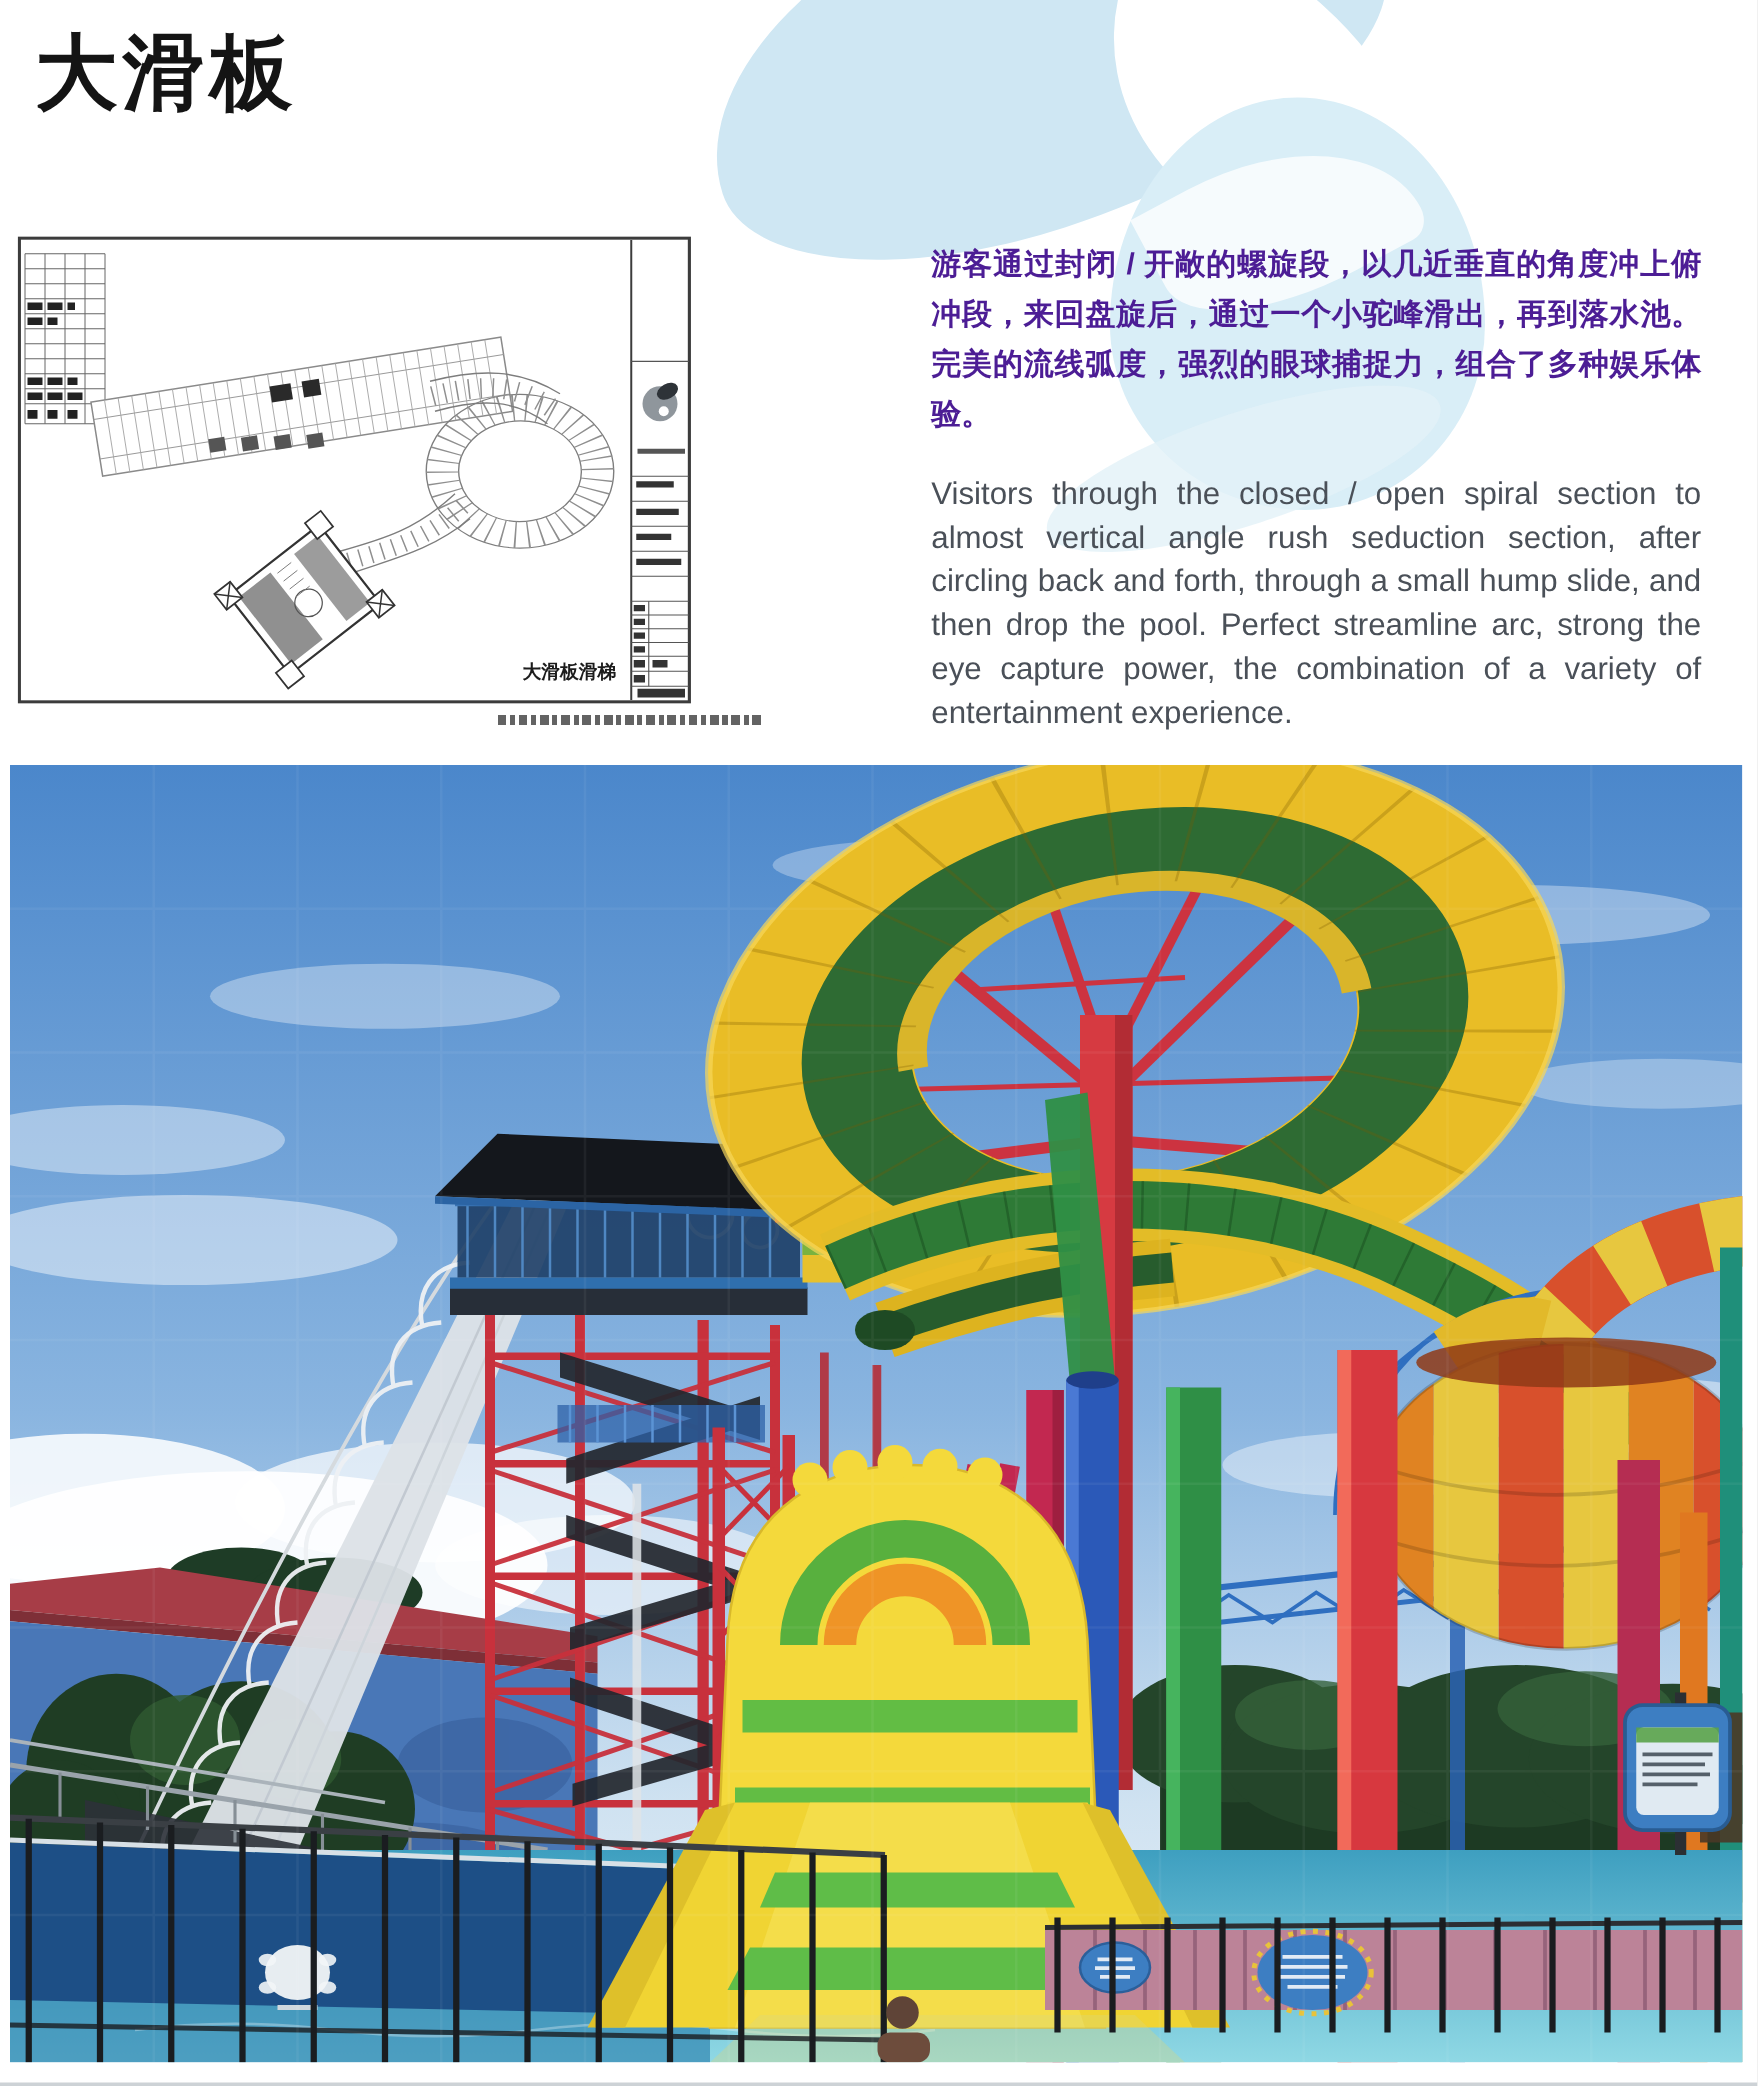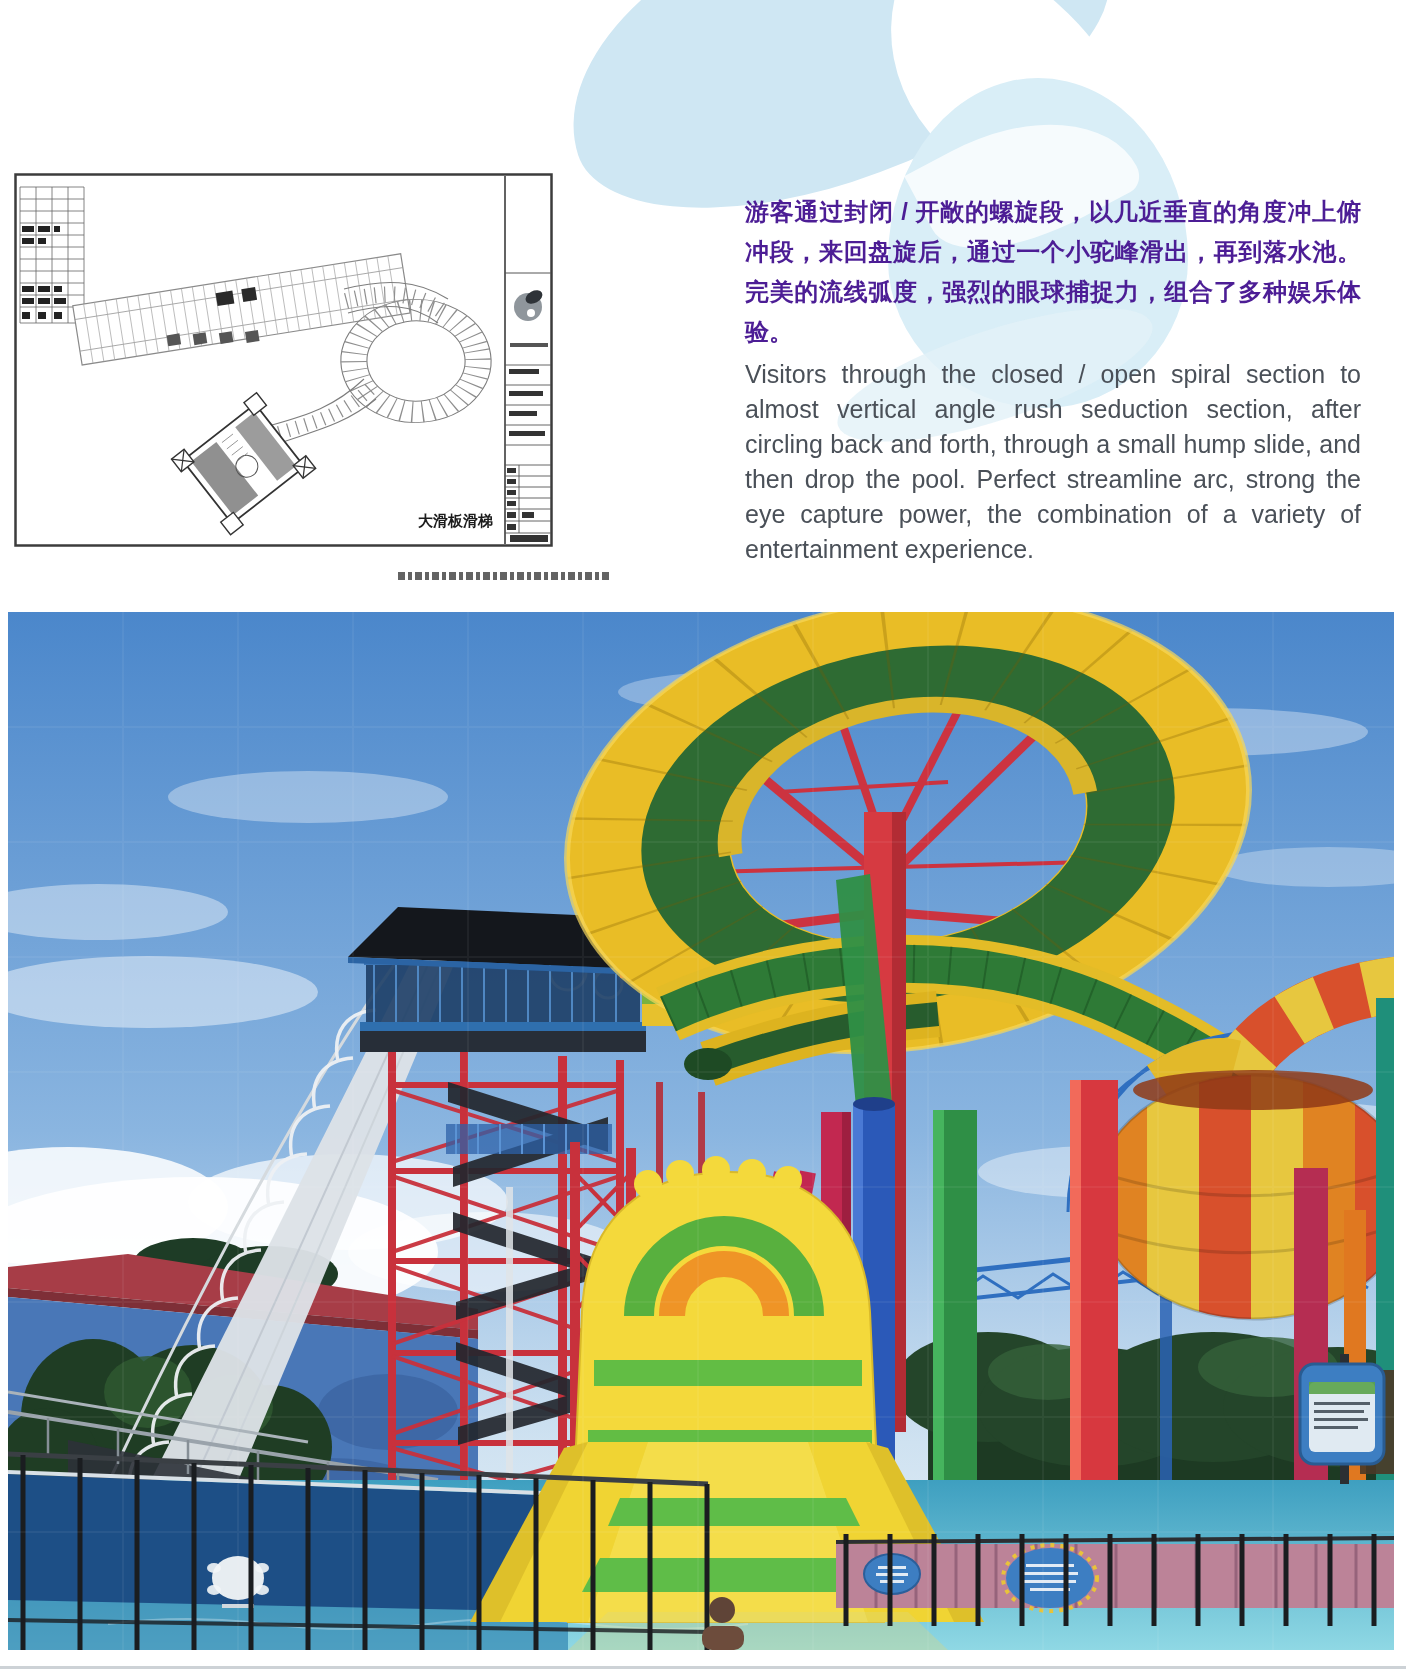--- a/index.html
+++ b/index.html
@@ -16,45 +16,46 @@
   .wm-egg-swirl{position:absolute;left:920px;top:120px;width:210px;height:120px;background:#ffffff;
           opacity:.75;border-radius:0 90% 10% 80%/0 100% 20% 60%;transform:rotate(-28deg);}
   .wm-egg-band{position:absolute;left:830px;top:330px;width:330px;height:90px;background:#e2f1f8;
           opacity:.8;border-radius:50%;transform:rotate(-18deg);}
   
   .title-zh{position:absolute;left:28px;top:22px;margin:0;font-size:66px;line-height:1.1;
             font-weight:900;color:#141414;letter-spacing:4px;}
   .title-en{position:absolute;left:24px;top:100px;margin:0;font-size:55px;line-height:1.1;
             font-weight:400;color:#2f9bb3;letter-spacing:2px;}
   
-  .drawing{position:absolute;left:14px;top:173px;width:575px;height:374px;}
+  .drawing{position:absolute;left:14px;top:189px;width:575px;height:374px;}
   .drawing svg{display:block;}
   .drawing-footnote{position:absolute;left:398px;top:572px;width:212px;height:8px;opacity:.75;
        background:repeating-linear-gradient(90deg,#2f2f2f 0 7px,transparent 7px 10px,#2f2f2f 10px 14px,transparent 14px 17px);}
   
   .text-col{position:absolute;left:745px;top:192px;width:616px;}
   .p-zh{margin:0;font-size:24px;line-height:40px;color:#4c1d95;font-weight:700;
         text-align:justify;}
-  .p-en{margin:5px 0 0;font-size:25px;line-height:35px;color:#4a5058;text-align:justify;}
+  .p-en{margin:26px 0 0;font-size:25px;line-height:35px;color:#4a5058;text-align:justify;}
   
   .photo{position:absolute;left:8px;top:612px;width:1386px;height:1038px;overflow:hidden;}
   .photo svg{display:block;}
   .bottom-line{position:absolute;left:0;right:0;bottom:0;height:3px;background:#cdd2d6;}
 </style>
 </head>
 <body>
 
 <div class="page">
 
   <div class="wm-drop"></div>
   <div class="wm-drop-tail"></div>
   <div class="wm-egg"></div>
   <div class="wm-egg-swirl"></div>
   <div class="wm-egg-band"></div>
 
+  <h1 class="title-zh">大滑板</h1>
 
   <div class="drawing">
     <svg width="539" height="374" viewBox="0 0 539 374">
       <rect x="1.5" y="1.5" width="536" height="371" fill="#ffffff" stroke="#3c3c3c" stroke-width="2.5"></rect>
 
       <g>
         <g stroke="#666" stroke-width="0.8" fill="none">
           <line x1="6" y1="14" x2="6" y2="150"></line>
             <line x1="22" y1="14" x2="22" y2="150"></line>
           <line x1="38" y1="14" x2="38" y2="150"></line>

